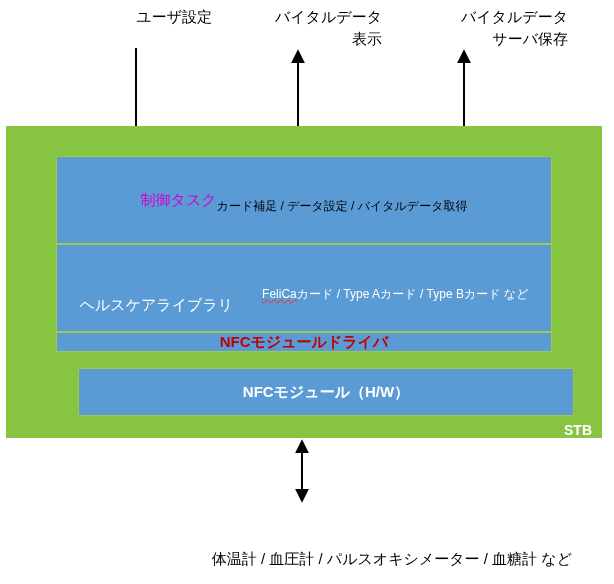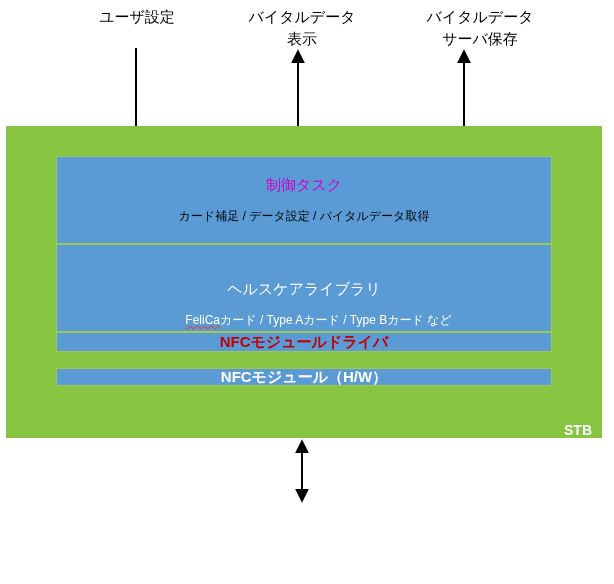--- a/index.html
+++ b/index.html
@@ -13,21 +13,21 @@
   }
   #canvas {
     position: relative;
     width: 614px;
     height: 584px;
     overflow: hidden;
     background: #ffffff;
   }
   .lbl {
     position: absolute;
-    text-align: center;
+    text-align: right;
     font-size: 15px;
     line-height: 22px;
     color: #000000;
     white-space: pre-line;
   }
   .arrow-svg {
     position: absolute;
     overflow: visible;
   }
   .stb-box {
@@ -48,21 +48,21 @@
     color: #ffffff;
   }
   .layer {
     position: absolute;
     left: 56px;
     width: 496px;
     background: #5b9bd5;
     border: 1px solid #9ec850;
     box-sizing: border-box;
     display: flex;
-    flex-direction: column;
+    flex-direction: row;
     align-items: center;
     justify-content: center;
   }
   .layer-title {
     font-size: 15px;
     line-height: 20px;
   }
   .layer-sub {
     font-size: 12px;
     line-height: 20px;
@@ -84,21 +84,22 @@
   #layer-driver {
     top: 332px;
     height: 20px;
   }
   #layer-driver .layer-title {
     color: #c00000;
     font-weight: bold;
   }
   #layer-module {
     top: 368px;
-    height: 18px;
+    height: 48px;
+    margin-left: 22px;
   }
   #layer-module .layer-title {
     color: #ffffff;
     font-weight: bold;
   }
   .sub-underline {
     text-decoration: underline;
     text-decoration-style: wavy;
     text-decoration-color: #d04a4a;
     padding-left: 29px;
@@ -171,14 +172,15 @@
   </div>
 
   <div class="layer" id="layer-driver">
     <div class="layer-title">NFCモジュールドライバ</div>
   </div>
 
   <div class="layer" id="layer-module">
     <div class="layer-title">NFCモジュール（H/W）</div>
   </div>
 
+  <div class="lbl" id="lbl-vital-list">体温計 / 血圧計 / パルスオキシメーター / 血糖計 など</div>
 
 </div>
 
 </body></html>

